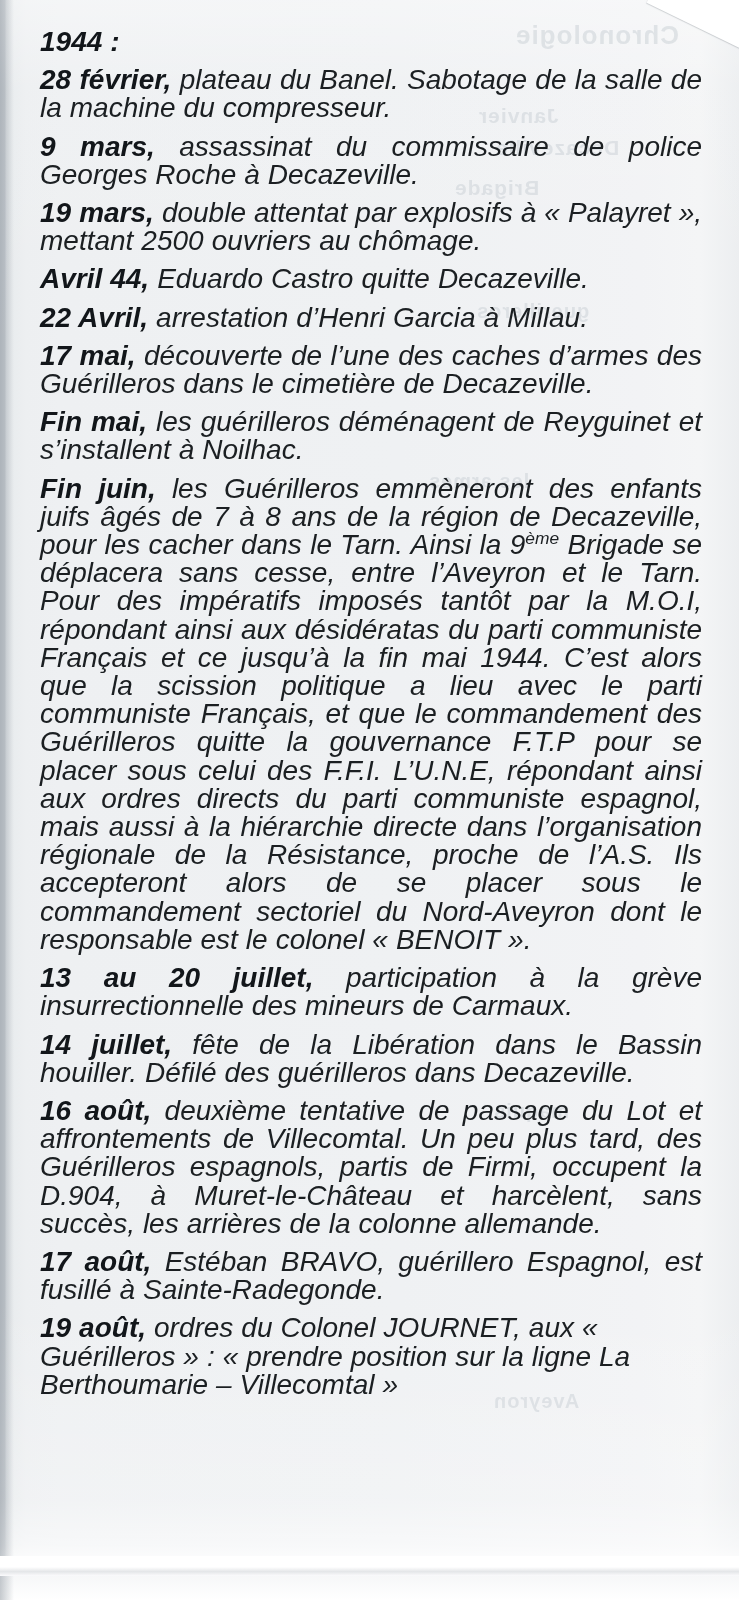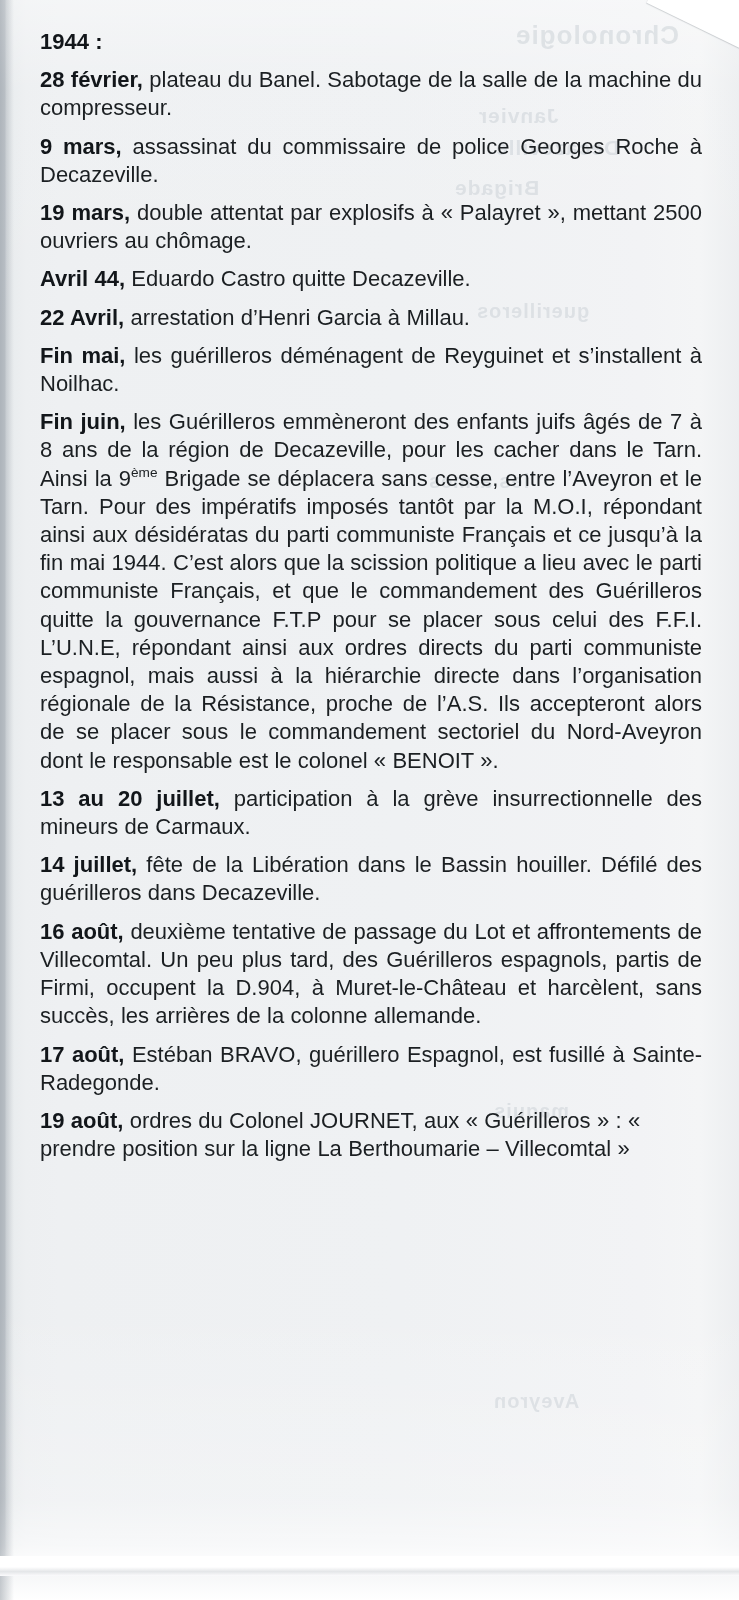--- a/index.html
+++ b/index.html
@@ -92,28 +92,29 @@
 
   #content {
     position: absolute;
     left: 40px;
     top: 28px;
     width: 662px;
   }
 
   p.entry {
     margin: 0 0 10px 0;
-    font-size: 22px;
+    font-size: 28px;
     line-height: 28.2px;
     color: #1b1f22;
     text-align: justify;
     text-justify: inter-word;
     -webkit-hyphens: none;
     hyphens: none;
     word-spacing: 0.2px;
+    font-style: italic;
   }
   p.entry:last-child { margin-bottom: 0; }
 
   
   p.entry.block { text-align: left; }
 
   b.lead {
     font-weight: bold;
     color: #12161a;
   }
@@ -153,20 +154,21 @@
   <div class="corner-fold"></div>
   <div class="bottom-edge"></div>
 
   <div id="content">
       <p class="entry block"><b class="lead">1944 :</b><span></span></p>
       <p class="entry"><b class="lead">28 février,</b><span> plateau du Banel. Sabotage de la salle de la machine du compresseur.</span></p>
       <p class="entry"><b class="lead">9 mars,</b><span> assassinat du commissaire de police Georges Roche à Decazeville.</span></p>
       <p class="entry"><b class="lead">19 mars,</b><span> double attentat par explosifs à « Palayret », mettant 2500 ouvriers au chômage.</span></p>
       <p class="entry"><b class="lead">Avril 44,</b><span> Eduardo Castro quitte Decazeville.</span></p>
       <p class="entry"><b class="lead">22 Avril,</b><span> arrestation d’Henri Garcia à Millau.</span></p>
+      <p class="entry"><b class="lead">17 mai,</b><span> découverte de l’une des caches d’armes des Guérilleros dans le cimetière de Decazeville.</span></p>
       <p class="entry"><b class="lead">Fin mai,</b><span> les guérilleros déménagent de Reyguinet et s’installent à Noilhac.</span></p>
       <p class="entry"><b class="lead">Fin juin,</b><span> les Guérilleros emmèneront des enfants juifs âgés de 7 à 8 ans de la région de Decazeville, pour les cacher dans le Tarn. Ainsi la 9</span><sup class="ord">ème</sup><span> Brigade se déplacera sans cesse, entre l’Aveyron et le Tarn. Pour des impératifs imposés tantôt par la M.O.I, répondant ainsi aux désidératas du parti communiste Français et ce jusqu’à la fin mai 1944. C’est alors que la scission politique a lieu avec le parti communiste Français, et que le commandement des Guérilleros quitte la gouvernance F.T.P pour se placer sous celui des F.F.I. L’U.N.E, répondant ainsi aux ordres directs du parti communiste espagnol, mais aussi à la hiérarchie directe dans l’organisation régionale de la Résistance, proche de l’A.S. Ils accepteront alors de se placer sous le commandement sectoriel du Nord-Aveyron dont le responsable est le colonel « BENOIT ».</span></p>
       <p class="entry"><b class="lead">13 au 20 juillet,</b><span> participation à la grève insurrectionnelle des mineurs de Carmaux.</span></p>
       <p class="entry"><b class="lead">14 juillet,</b><span> fête de la Libération dans le Bassin houiller. Défilé des guérilleros dans Decazeville.</span></p>
       <p class="entry"><b class="lead">16 août,</b><span> deuxième tentative de passage du Lot et affrontements de Villecomtal. Un peu plus tard, des Guérilleros espagnols, partis de Firmi, occupent la D.904, à Muret-le-Château et harcèlent, sans succès, les arrières de la colonne allemande.</span></p>
       <p class="entry"><b class="lead">17 août,</b><span> Estéban BRAVO, guérillero Espagnol, est fusillé à Sainte-Radegonde.</span></p>
       <p class="entry block"><b class="lead">19 août,</b><span> ordres du Colonel JOURNET, aux « Guérilleros » : « prendre position sur la ligne La Berthoumarie – Villecomtal »</span></p>
       <p class="entry condensed block"></p>
     </div>
 

